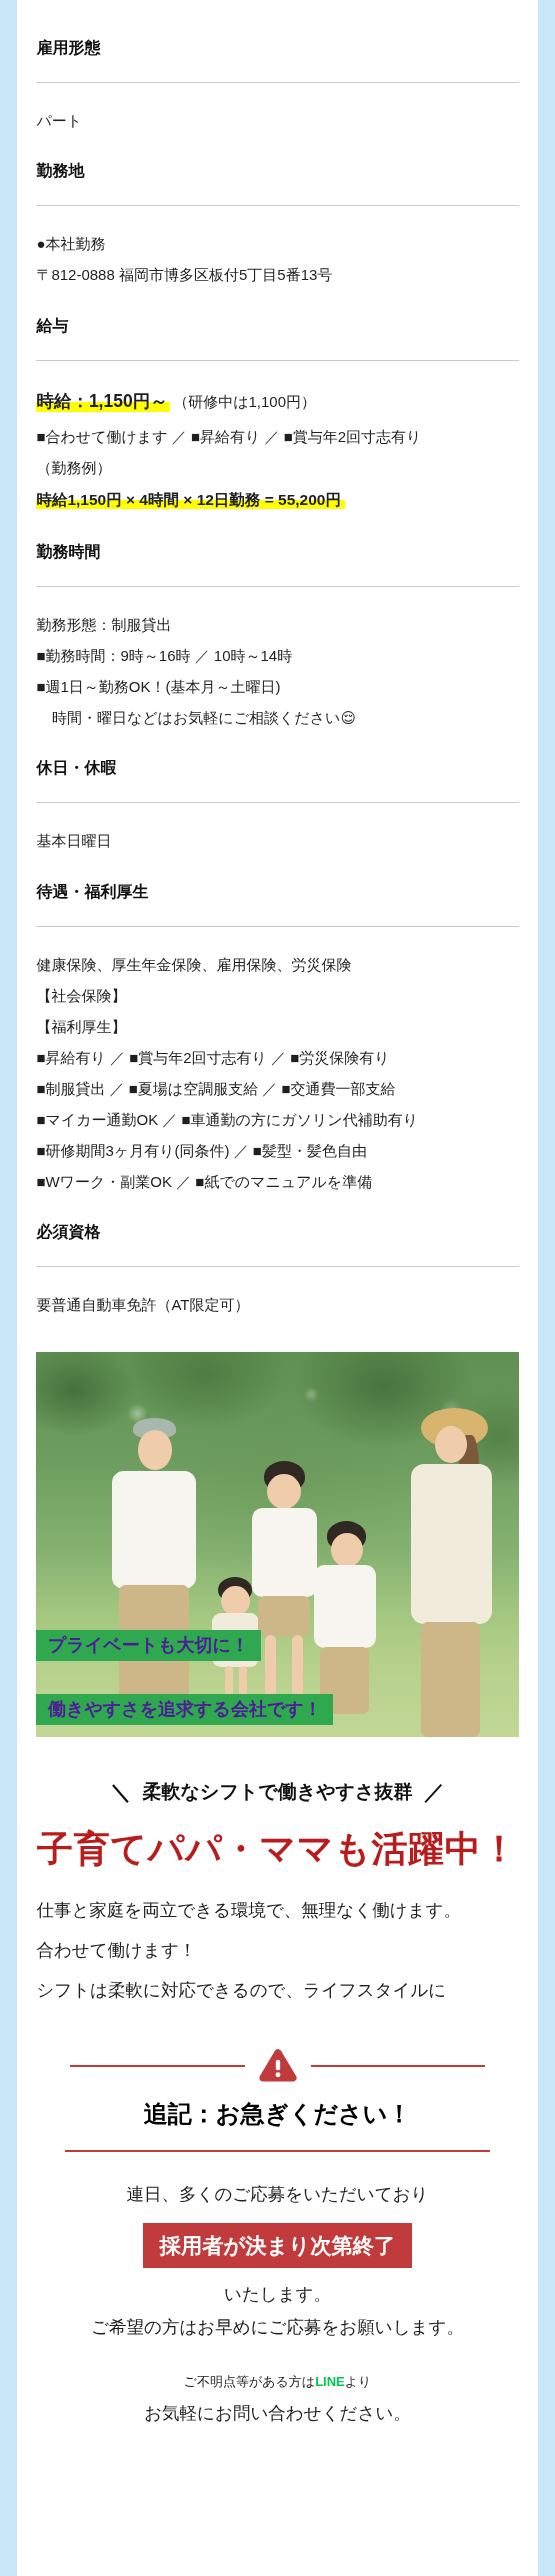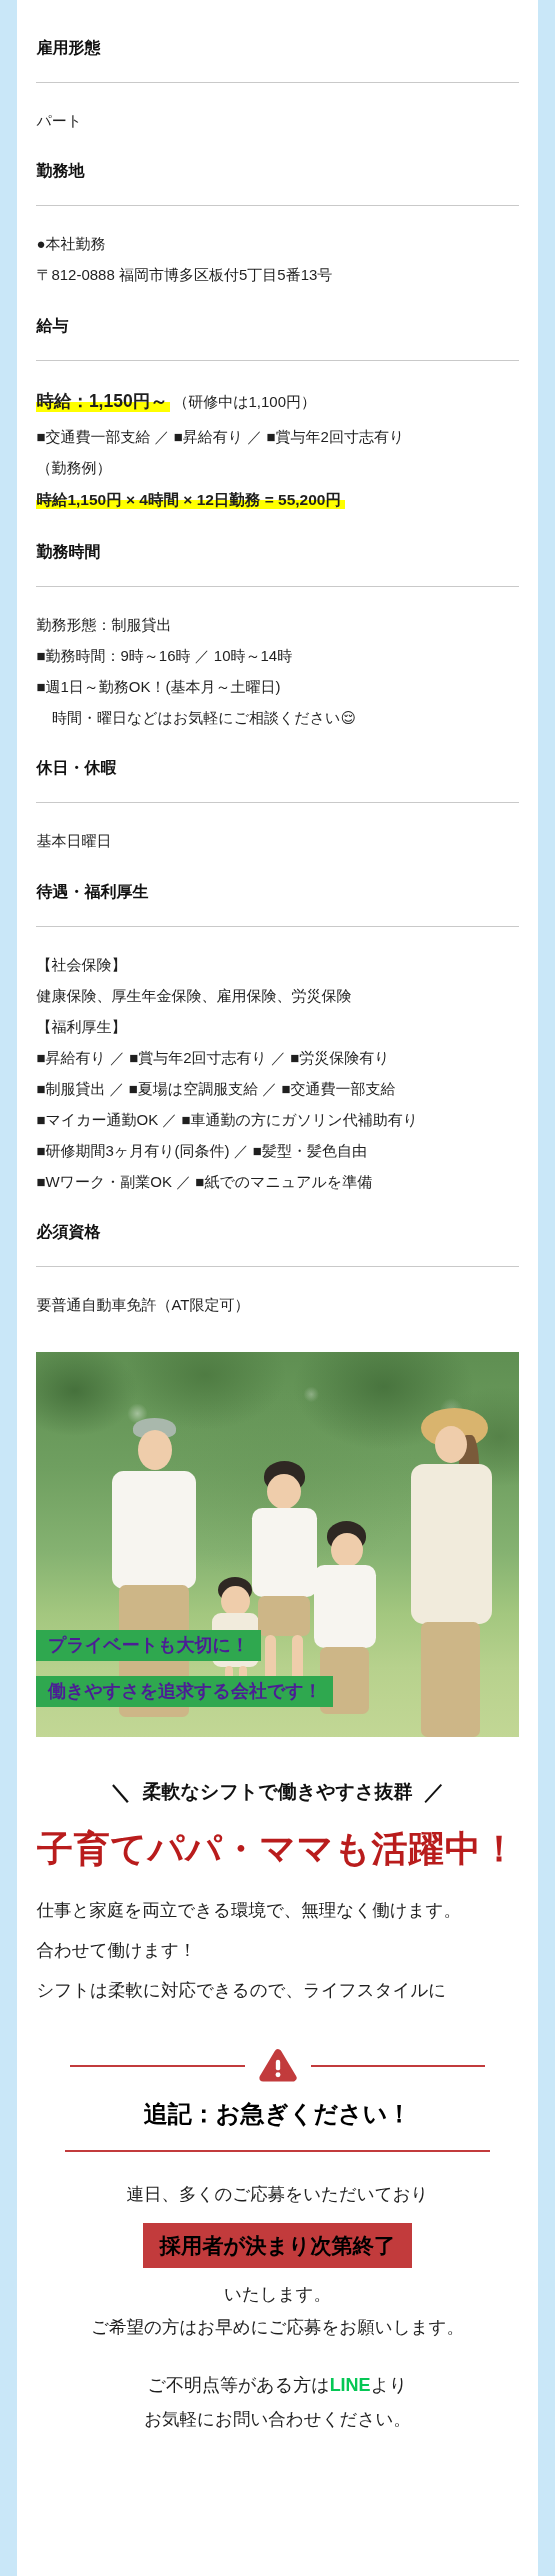--- a/index.html
+++ b/index.html
@@ -85,21 +85,21 @@
     left:0;
     background:#2fa84f;
     color:#4c1d95;
     font-weight:bold;
     font-size:18px;
     line-height:19.4px;
     padding:5.8px 11.6px;
     white-space:nowrap;
   }
   .banner-1{bottom:76px;}
-  .banner-2{bottom:30px;text-align:right;}
+  .banner-2{bottom:12px;text-align:right;}
   
   .promo{margin-top:41px;text-align:center;}
   .promo-tagline{
     display:flex;align-items:center;justify-content:center;gap:11.6px;
     font-size:19px;font-weight:bold;color:#111;
   }
   .slash{font-size:20.7px;font-weight:bold;}
   .promo-head{
     font-size:36px;
     font-weight:bold;
@@ -129,29 +129,29 @@
     margin:14.2px 0 0;
   }
   .urgent-rule{
     width:88%;height:2.6px;background:#c23b3c;
     margin:19.4px auto 0;
   }
   .urgent-intro{font-size:17.5px;margin:30px 0 0;}
   .urgent-box{
     display:inline-block;
     background:#c23b3c;
-    color:#000000;
+    color:#ffffff;
     font-size:21.3px;
     font-weight:bold;
     padding:7.8px 17px;
     margin:17px auto 0;
   }
   .urgent-after{font-size:17.5px;margin:14.2px 0 0;}
   .urgent-appeal{font-size:17.5px;margin:9px 0 0;}
-  .contact-1{font-size:18px;margin:34px 0 0;}
+  .contact-1{font-size:13px;margin:34px 0 0;}
   .contact-2{font-size:17.5px;margin:10.3px 0 0;}
   .line-brand{color:#06c755;font-weight:bold;}
 </style>
 </head>
 <body>
 
 <div class="page">
 
 
   <section class="sec">
@@ -167,21 +167,21 @@
     <p class="b-line">〒812-0888 福岡市博多区板付5丁目5番13号</p>
   </section>
 
   <section class="sec">
     <h2 class="sec-h">給与</h2>
     <hr class="divider">
     <p class="wage-line">
       <span class="hl">時給：1,150円～</span>
       <span class="wage-note">（研修中は1,100円）</span>
     </p>
-    <p class="b-line">■交通費一部支給 ／ ■昇給有り ／ ■賞与年2回寸志有り</p>
+    <p class="b-line">■合わせて働けます ／ ■昇給有り ／ ■賞与年2回寸志有り</p>
     <p class="b-line">（勤務例）</p>
     <p class="b-line">
       <span class="hl2">時給1,150円 × 4時間 × 12日勤務 = 55,200円</span>
     </p>
   </section>
 
   <section class="sec">
     <h2 class="sec-h">勤務時間</h2>
     <hr class="divider">
     <p class="b-line">勤務形態：制服貸出</p>
@@ -192,22 +192,22 @@
 
   <section class="sec">
     <h2 class="sec-h">休日・休暇</h2>
     <hr class="divider">
     <p class="b-line">基本日曜日</p>
   </section>
 
   <section class="sec">
     <h2 class="sec-h">待遇・福利厚生</h2>
     <hr class="divider">
+    <p class="b-line">健康保険、厚生年金保険、雇用保険、労災保険</p>
     <p class="b-line">【社会保険】</p>
-    <p class="b-line">健康保険、厚生年金保険、雇用保険、労災保険</p>
     <p class="b-line">【福利厚生】</p>
     <p class="b-line">■昇給有り ／ ■賞与年2回寸志有り ／ ■労災保険有り</p>
     <p class="b-line">■制服貸出 ／ ■夏場は空調服支給 ／ ■交通費一部支給</p>
     <p class="b-line">■マイカー通勤OK ／ ■車通勤の方にガソリン代補助有り</p>
     <p class="b-line">■研修期間3ヶ月有り(同条件) ／ ■髪型・髪色自由</p>
     <p class="b-line">■Wワーク・副業OK ／ ■紙でのマニュアルを準備</p>
   </section>
 
   <section class="sec">
     <h2 class="sec-h">必須資格</h2>

